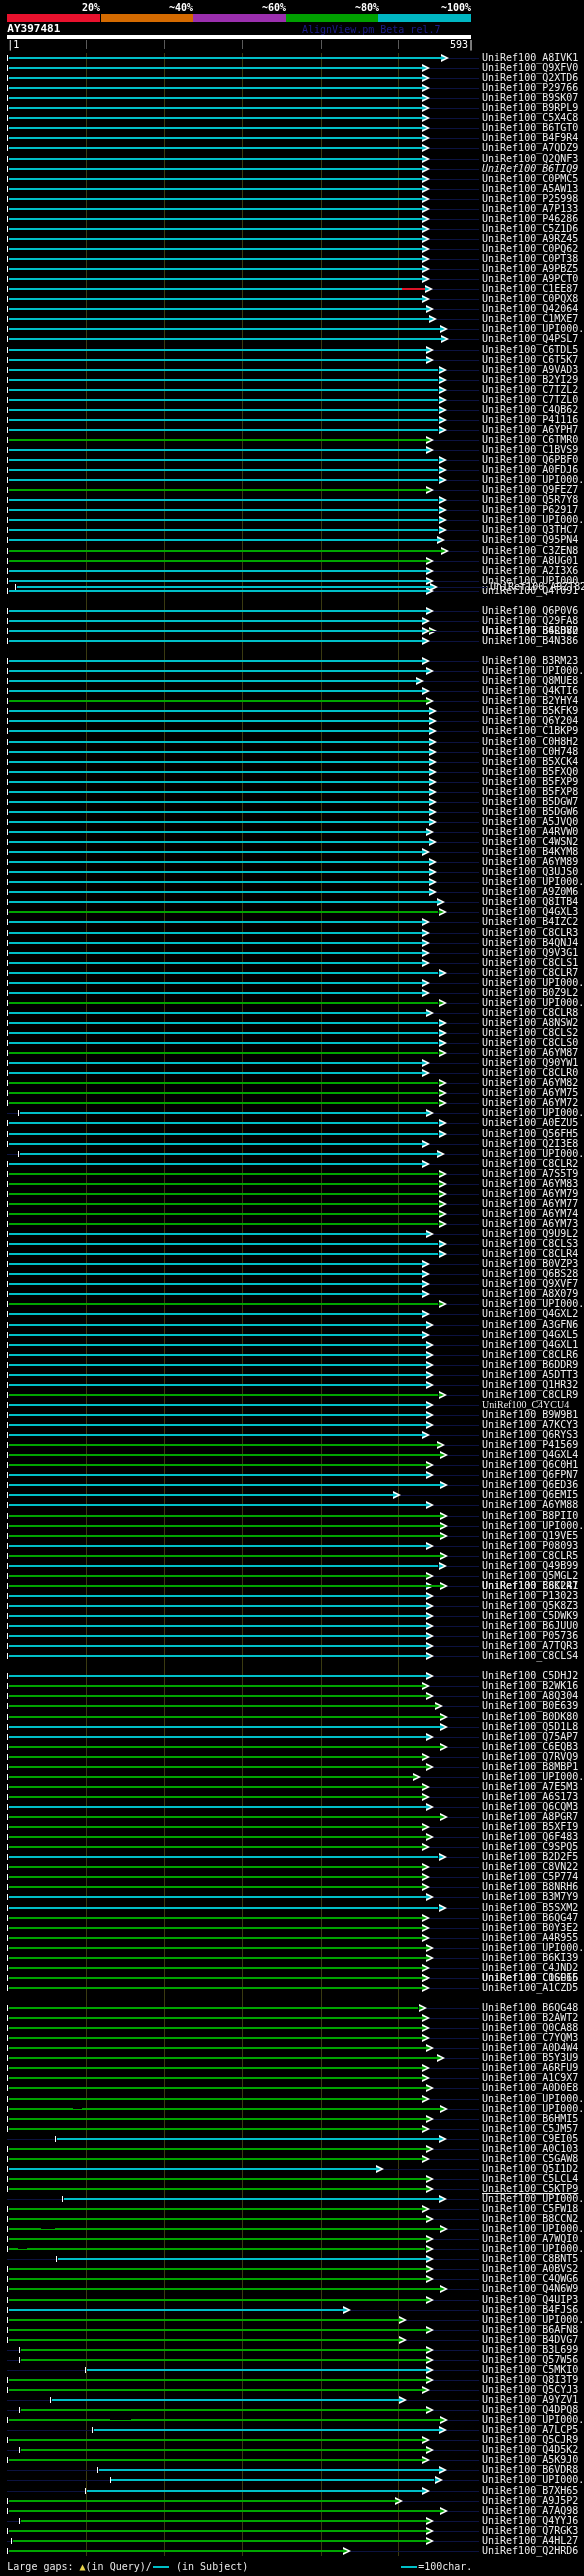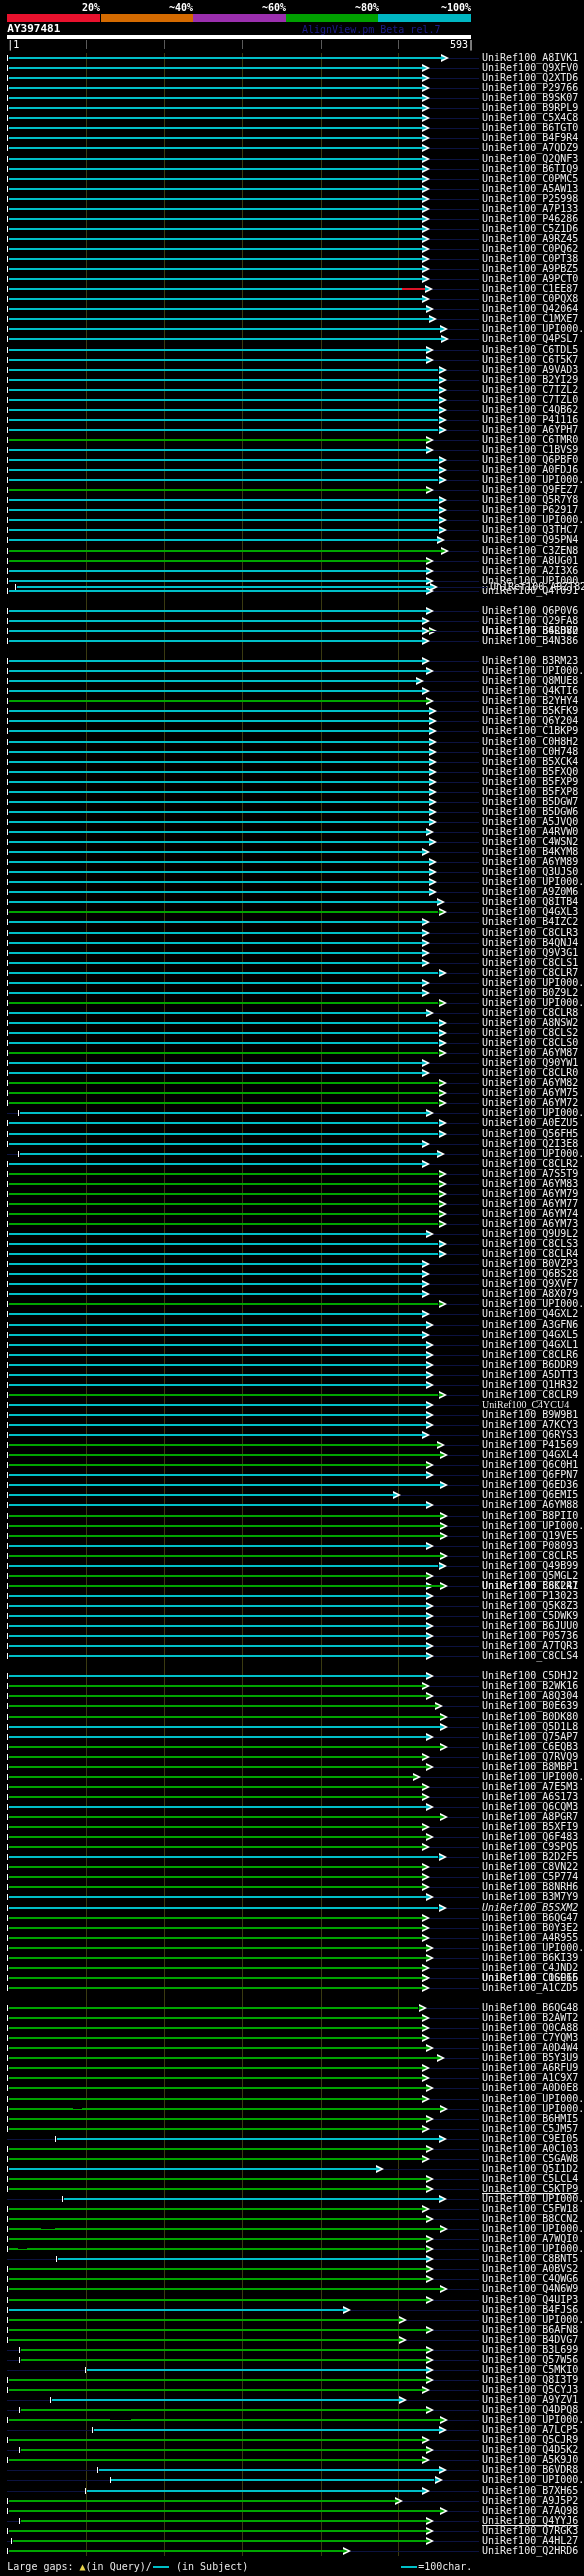--- a/index.html
+++ b/index.html
@@ -160,21 +160,21 @@
       <div class="arr-o" style="left: 422px;"></div>
       <div class="arr-i" style="left: 422px; border-left-color: rgb(0, 191, 200);"></div>
       <div class="hit-label" style="color: rgb(237, 237, 237);">UniRef100_Q2QNF3</div>
     </div>
     <div class="row" style="top: 111px;">
       <div class="leader" style="background: rgb(12, 18, 64);"></div>
       <div class="bar" style="left: 9.1px; width: 413px; background: rgb(0, 191, 200);"></div>
       <div class="tick" style="left: 7.3px;"></div>
       <div class="arr-o" style="left: 422px;"></div>
       <div class="arr-i" style="left: 422px; border-left-color: rgb(0, 191, 200);"></div>
-      <div class="hit-label" style="color: rgb(237, 237, 237);">UniRef100_B6TIQ9</div>
+      <div class="hit-label" style="color: rgb(237, 237, 237); font-style: italic;">UniRef100_B6TIQ9</div>
     </div>
     <div class="row" style="top: 121px;">
       <div class="leader" style="background: rgb(12, 18, 64);"></div>
       <div class="bar" style="left: 9.1px; width: 413px; background: rgb(0, 191, 200);"></div>
       <div class="tick" style="left: 7.3px;"></div>
       <div class="arr-o" style="left: 422px;"></div>
       <div class="arr-i" style="left: 422px; border-left-color: rgb(0, 191, 200);"></div>
       <div class="hit-label" style="color: rgb(237, 237, 237);">UniRef100_C0PMC5</div>
     </div>
     <div class="row" style="top: 131px;">
@@ -1545,21 +1545,21 @@
       <div class="arr-o" style="left: 426px;"></div>
       <div class="arr-i" style="left: 426px; border-left-color: rgb(0, 191, 200);"></div>
       <div class="hit-label" style="color: rgb(237, 237, 237);">UniRef100_B3M7Y9</div>
     </div>
     <div class="row" style="top: 1850px;">
       <div class="leader" style="background: rgb(12, 18, 64);"></div>
       <div class="bar" style="left: 9.1px; width: 429px; background: rgb(0, 191, 200);"></div>
       <div class="tick" style="left: 7.3px;"></div>
       <div class="arr-o" style="left: 439px;"></div>
       <div class="arr-i" style="left: 439px; border-left-color: rgb(0, 191, 200);"></div>
-      <div class="hit-label" style="color: rgb(237, 237, 237); font-style: italic;">UniRef100_B5SXM2</div>
+      <div class="hit-label" style="color: rgb(237, 237, 237);">UniRef100_B5SXM2</div>
     </div>
     <div class="row" style="top: 1860px;">
       <div class="leader" style="background: rgb(12, 18, 64);"></div>
       <div class="bar" style="left: 9.1px; width: 413px; background: rgb(0, 165, 0);"></div>
       <div class="tick" style="left: 7.3px;"></div>
       <div class="arr-o" style="left: 422px;"></div>
       <div class="arr-i" style="left: 422px; border-left-color: rgb(0, 165, 0);"></div>
       <div class="hit-label" style="color: rgb(237, 237, 237);">UniRef100_B6QG47</div>
     </div>
     <div class="row" style="top: 1870px;">
@@ -2041,21 +2041,21 @@
       <div class="arr-o" style="left: 440px;"></div>
       <div class="arr-i" style="left: 440px; border-left-color: rgb(0, 165, 0);"></div>
       <div class="hit-label" style="color: rgb(237, 237, 237);">UniRef100_A7AQ98</div>
     </div>
     <div class="row" style="top: 2463px;">
       <div class="leader" style="background: rgb(12, 18, 64);"></div>
       <div class="bar" style="left: 21px; width: 405px; background: rgb(0, 165, 0);"></div>
       <div class="tick" style="left: 19px;"></div>
       <div class="arr-o" style="left: 426px;"></div>
       <div class="arr-i" style="left: 426px; border-left-color: rgb(0, 165, 0);"></div>
-      <div class="hit-label" style="color: rgb(237, 237, 237); text-decoration: underline;">UniRef100_Q4YYJ6</div>
+      <div class="hit-label" style="color: rgb(237, 237, 237);">UniRef100_Q4YYJ6</div>
     </div>
     <div class="row" style="top: 2473px;">
       <div class="leader" style="background: rgb(12, 18, 64);"></div>
       <div class="bar" style="left: 9.1px; width: 417px; background: rgb(0, 165, 0);"></div>
       <div class="tick" style="left: 7.3px;"></div>
       <div class="arr-o" style="left: 426px;"></div>
       <div class="arr-i" style="left: 426px; border-left-color: rgb(0, 165, 0);"></div>
       <div class="hit-label" style="color: rgb(237, 237, 237);">UniRef100_Q7RGK3</div>
     </div>
     <div class="row" style="top: 2483px;">

